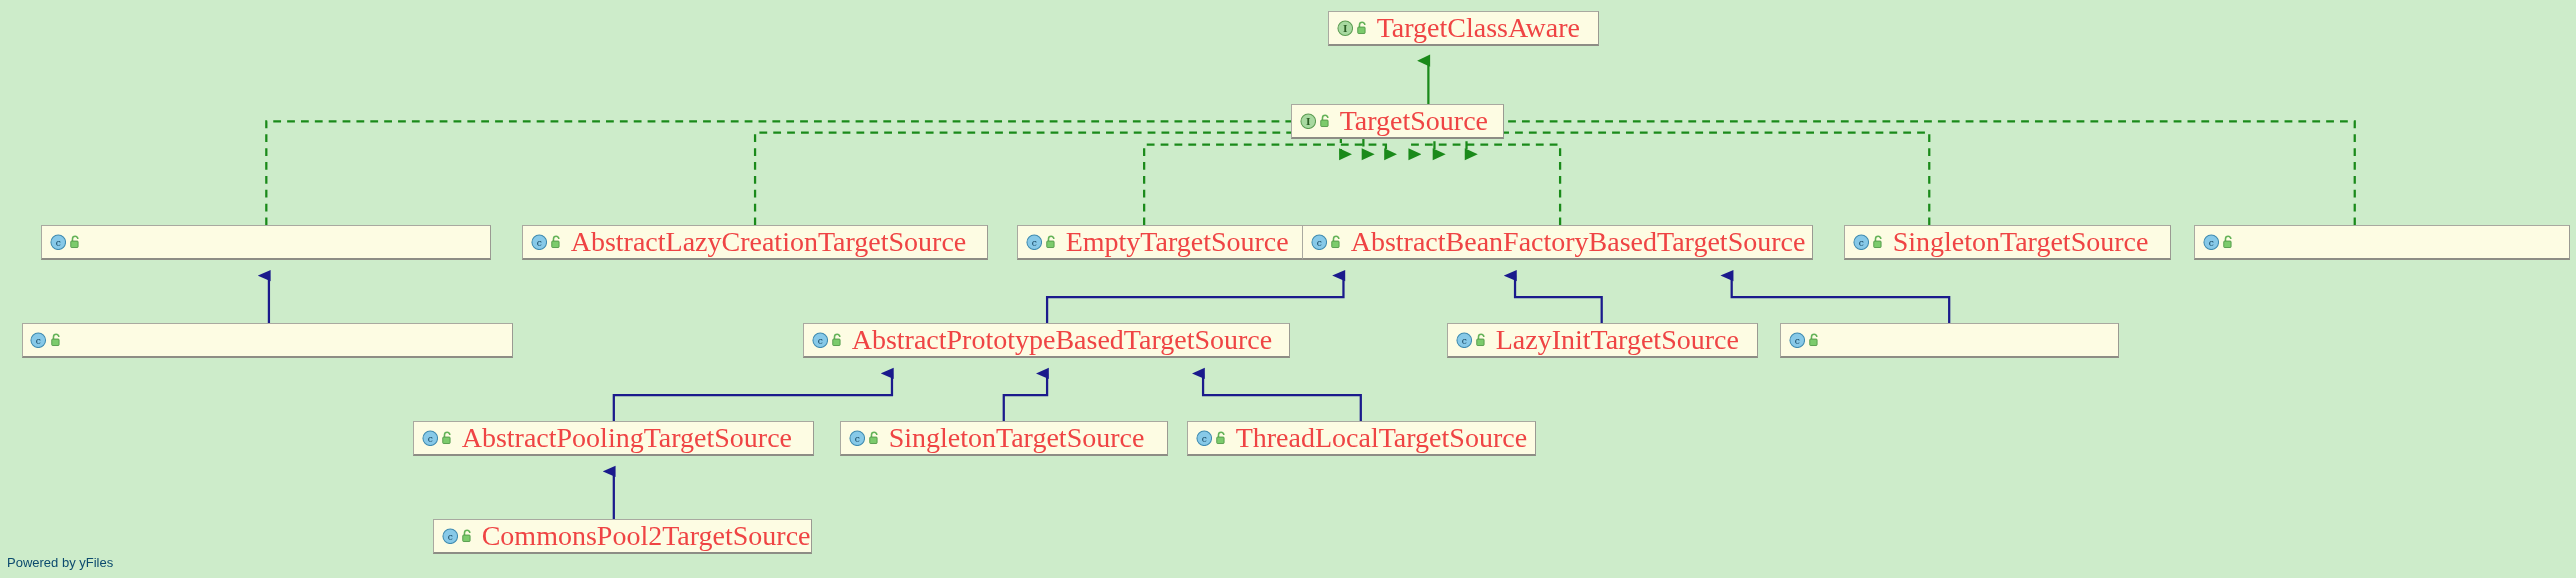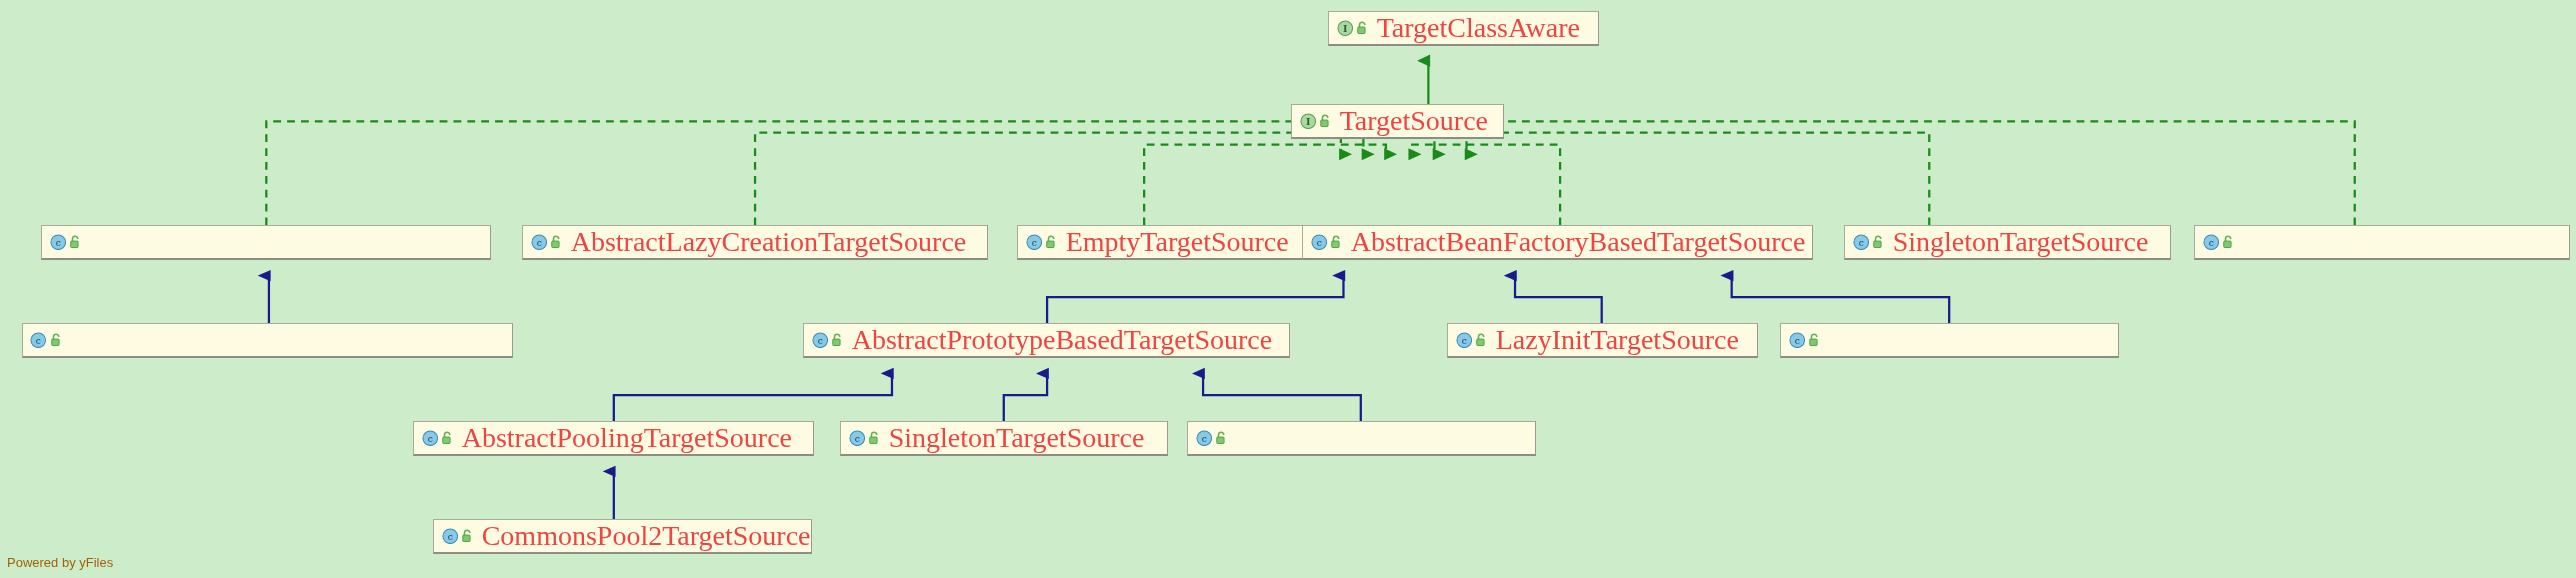--- a/index.html
+++ b/index.html
@@ -46,21 +46,21 @@
     color: #ef4444;
     letter-spacing: 0px;
     font-family: Liberation Serif, serif;
   }
   .type-badge { display: block; }
   .lock-badge { display: block; margin-left: 2.6px; }
   .watermark {
     position: absolute;
     font-family: "Liberation Sans", sans-serif;
     font-size: 13px;
-    color: #a16207;
+    color: #0c4a6e;
     white-space: nowrap;
   }
 </style>
 </head>
 <body>
 
 <div id="diagram-root">
 
   <svg id="edges-layer" viewBox="0 0 2972 667" width="2576" height="578" xmlns="http://www.w3.org/2000/svg">
 
@@ -295,20 +295,21 @@
         <span class="node-icons">
           <svg class="type-badge" width="16.5" height="16.5" viewBox="0 0 19 19" xmlns="http://www.w3.org/2000/svg">
             <circle cx="9.5" cy="9.5" r="8.4" fill="#87c9e8" stroke="#3f8bb0" stroke-width="1.2"></circle>
             <text x="9.5" y="13.4" text-anchor="middle" font-family="DejaVu Serif, serif" font-size="10.5" fill="#12415c">c</text>
           </svg>
           <svg class="lock-badge" width="13" height="14.7" viewBox="0 0 15 17" xmlns="http://www.w3.org/2000/svg">
             <path d="M4 7 V4.6 A3.1 3.1 0 0 1 10.2 4.6" fill="none" stroke="#63b257" stroke-width="1.8"></path>
             <rect x="2" y="7" width="8.5" height="7.5" rx="1" fill="#7ccb6c" stroke="#4e9644" stroke-width="1"></rect>
           </svg>
         </span>
+        <span class="node-label">ThreadLocalTargetSource</span>
       </div>
       <div class="node" style="left: 433px; top: 519px; width: 379px; height: 35px;">
         <span class="node-icons">
           <svg class="type-badge" width="16.5" height="16.5" viewBox="0 0 19 19" xmlns="http://www.w3.org/2000/svg">
             <circle cx="9.5" cy="9.5" r="8.4" fill="#87c9e8" stroke="#3f8bb0" stroke-width="1.2"></circle>
             <text x="9.5" y="13.4" text-anchor="middle" font-family="DejaVu Serif, serif" font-size="10.5" fill="#12415c">c</text>
           </svg>
           <svg class="lock-badge" width="13" height="14.7" viewBox="0 0 15 17" xmlns="http://www.w3.org/2000/svg">
             <path d="M4 7 V4.6 A3.1 3.1 0 0 1 10.2 4.6" fill="none" stroke="#63b257" stroke-width="1.8"></path>
             <rect x="2" y="7" width="8.5" height="7.5" rx="1" fill="#7ccb6c" stroke="#4e9644" stroke-width="1"></rect>

